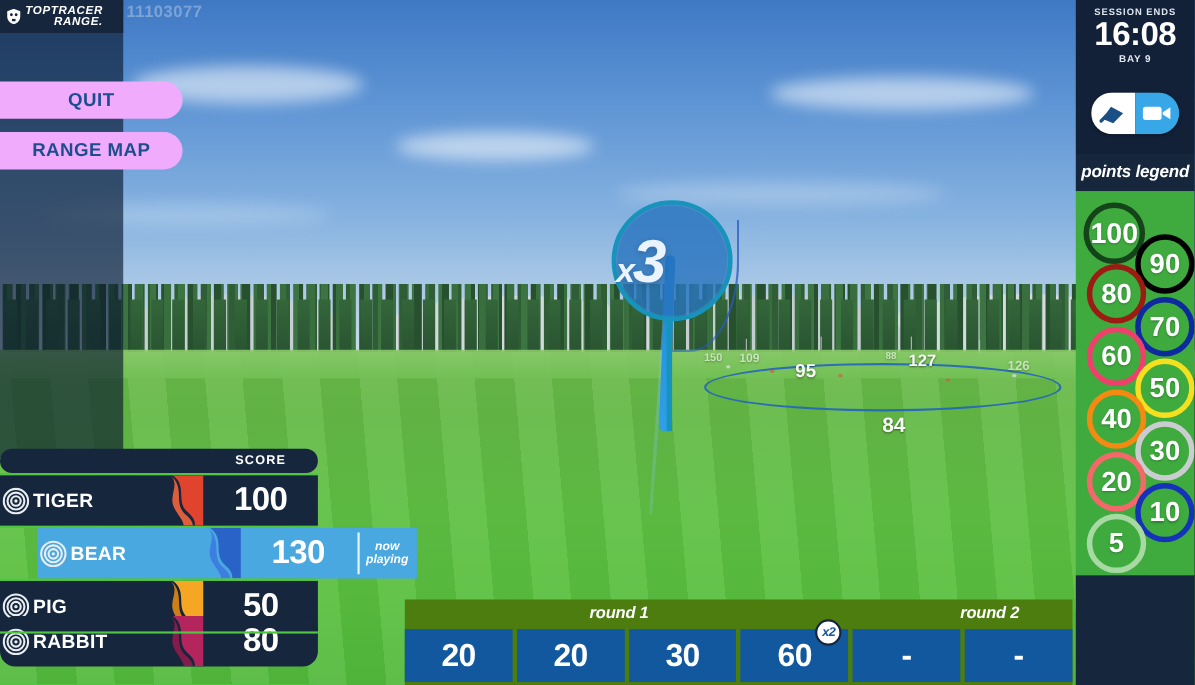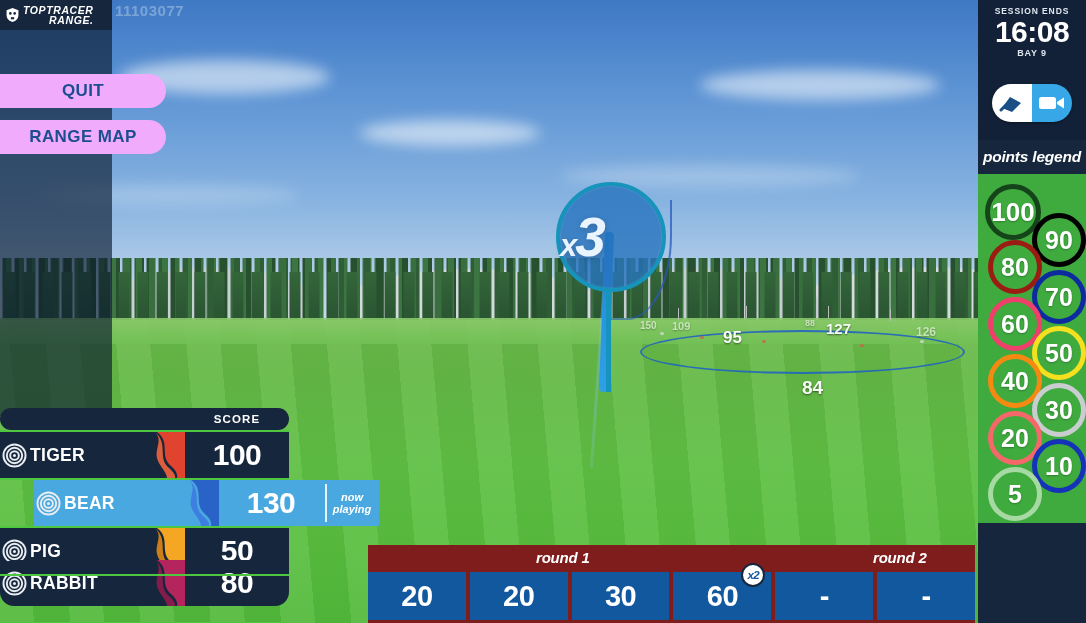--- a/index.html
+++ b/index.html
@@ -268,21 +268,21 @@
   .np-badge {
     position: absolute; left: 291px; top: 4px; width: 52px; height: 38px;
     display: flex; flex-direction: column; align-items: center; justify-content: center;
     color: #ffffff; font-style: italic; font-weight: bold; font-size: 11px;
     line-height: 1.12; border-left: 2px solid rgba(255,255,255,.85);
   }
 
   
   .rounds {
     position: absolute; left: 368px; top: 545px; width: 607px; height: 78px;
-    background: #7f1d1d;
+    background: #4d7c0f;
   }
   .rd-labels { position: absolute; left: 0; top: 0; width: 607px; height: 26px; }
   .rd-label {
     position: absolute; top: 4px; color: #ffffff;
     font-style: italic; font-weight: bold; font-size: 15px;
     letter-spacing: -.2px;
   }
   .rd-cells {
     position: absolute; left: 0; top: 27px; width: 607px; height: 48px;
     display: flex; gap: 4px;

